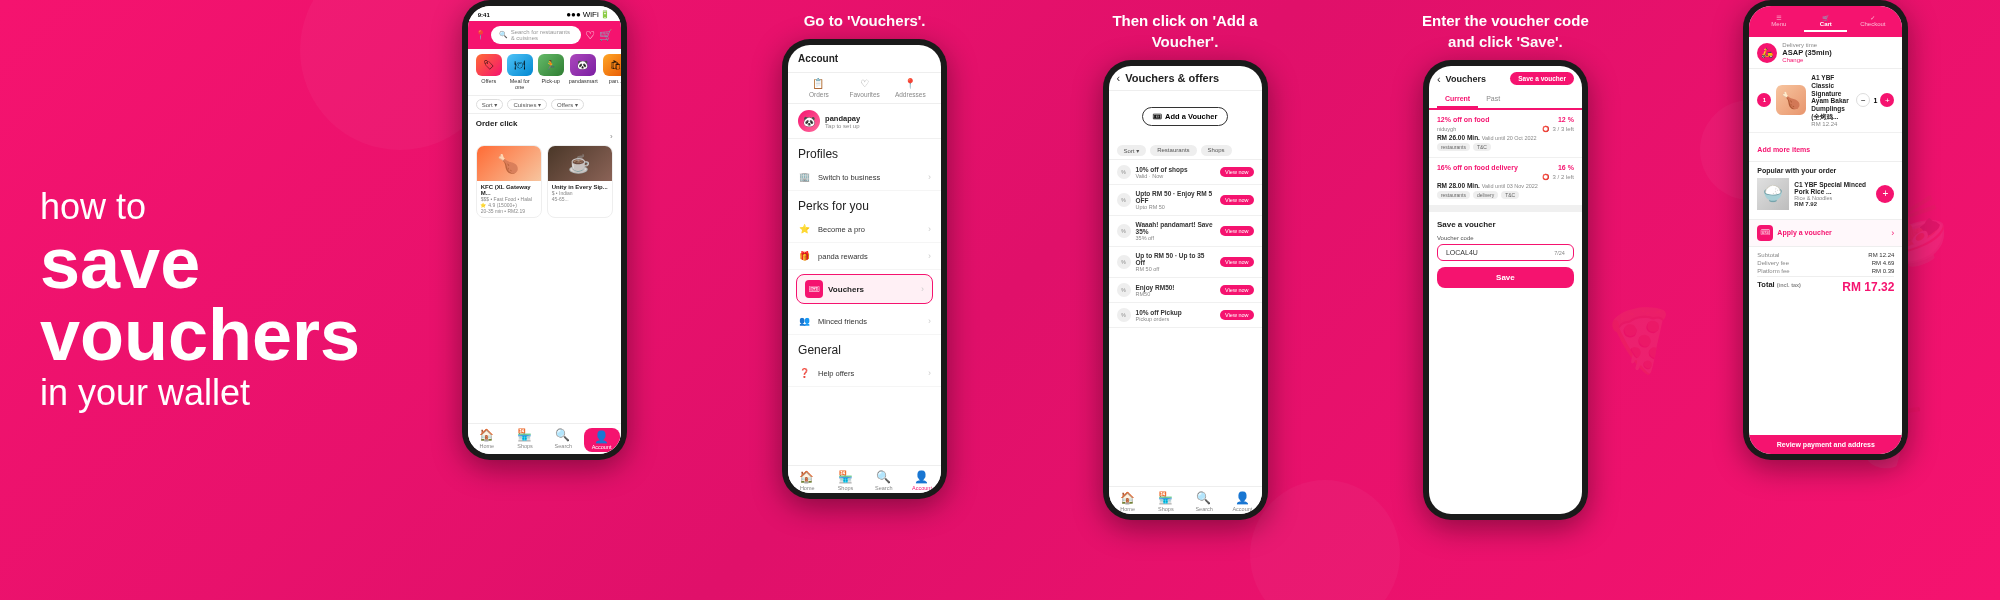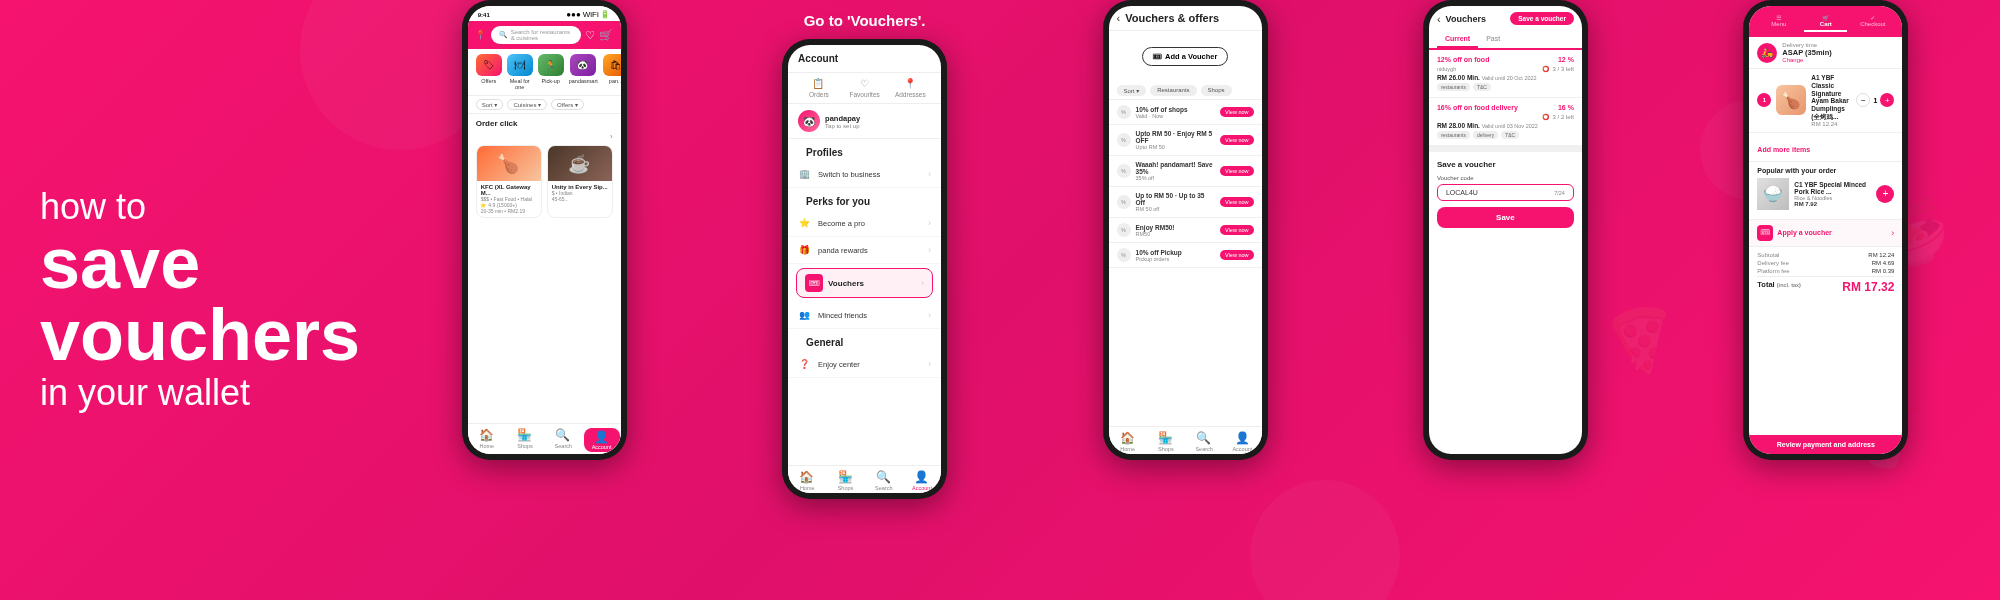--- a/index.html
+++ b/index.html
@@ -320,24 +320,23 @@
       background: linear-gradient(135deg, #f5136f, #ff6b9d);
       border-radius: 50%;
       display: flex;
       align-items: center;
       justify-content: center;
       font-size: 10px;
     }
 
     .p2-section-title {
       padding: 8px 10px 3px;
-      font-size: 10px;
-      font-weight: 700;
+      font-size: 12px;
+      font-weight: 400;
       color: #222;
-      margin-left: 8px;
     }
 
     .p2-menu-item {
       padding: 6px 10px;
       display: flex;
       align-items: center;
       gap: 6px;
       border-bottom: 1px solid #f5f5f5;
     }
 
@@ -1014,21 +1013,21 @@
 
         <div class="p2-menu-item">
           <div class="p2-menu-icon">👥</div>
           <span class="p2-menu-label">Minced friends</span>
           <span style="font-size:9px;color:#ccc;">›</span>
         </div>
 
         <div class="p2-section-title">General</div>
         <div class="p2-menu-item">
           <div class="p2-menu-icon">❓</div>
-          <span class="p2-menu-label">Enjoy center</span>
+          <span class="p2-menu-label">Help offers</span>
           <span style="font-size:9px;color:#ccc;">›</span>
         </div>
 
         <div class="bottom-nav" style="margin-top:auto;">
           <div class="nav-item">
             <span class="nav-icon">🏠</span>
             <span class="nav-label">Home</span>
           </div>
           <div class="nav-item">
             <span class="nav-icon">🏪</span>
@@ -1041,20 +1040,21 @@
           <div class="nav-item active">
             <span class="nav-icon" style="color:#f5136f;">👤</span>
             <span class="nav-label" style="color:#f5136f;">Account</span>
           </div>
         </div>
       </div>
     </div>
   </div>
 
   <div class="phone-section">
+    <div class="step-label">Then click on 'Add a Voucher'.</div>
     <div class="phone-frame">
       <div class="phone-screen">
 
         <div class="p3-header">
           <span class="back-arrow">‹</span>
           <span class="p3-title">Vouchers &amp; offers</span>
         </div>
 
         <div style="display:flex;justify-content:center;padding:8px;">
           <div class="add-voucher-btn">
@@ -1136,20 +1136,21 @@
           <div class="nav-item">
             <span class="nav-icon">👤</span>
             <span class="nav-label">Account</span>
           </div>
         </div>
       </div>
     </div>
   </div>
 
   <div class="phone-section">
+    <div class="step-label">Enter the voucher code and click 'Save'.</div>
     <div class="phone-frame">
       <div class="phone-screen">
 
         <div class="p4-header">
           <span class="back-arrow">‹</span>
           <span class="p4-title">Vouchers</span>
           <div class="save-voucher-btn">Save a voucher</div>
         </div>
 
         <div class="p4-tabs">

